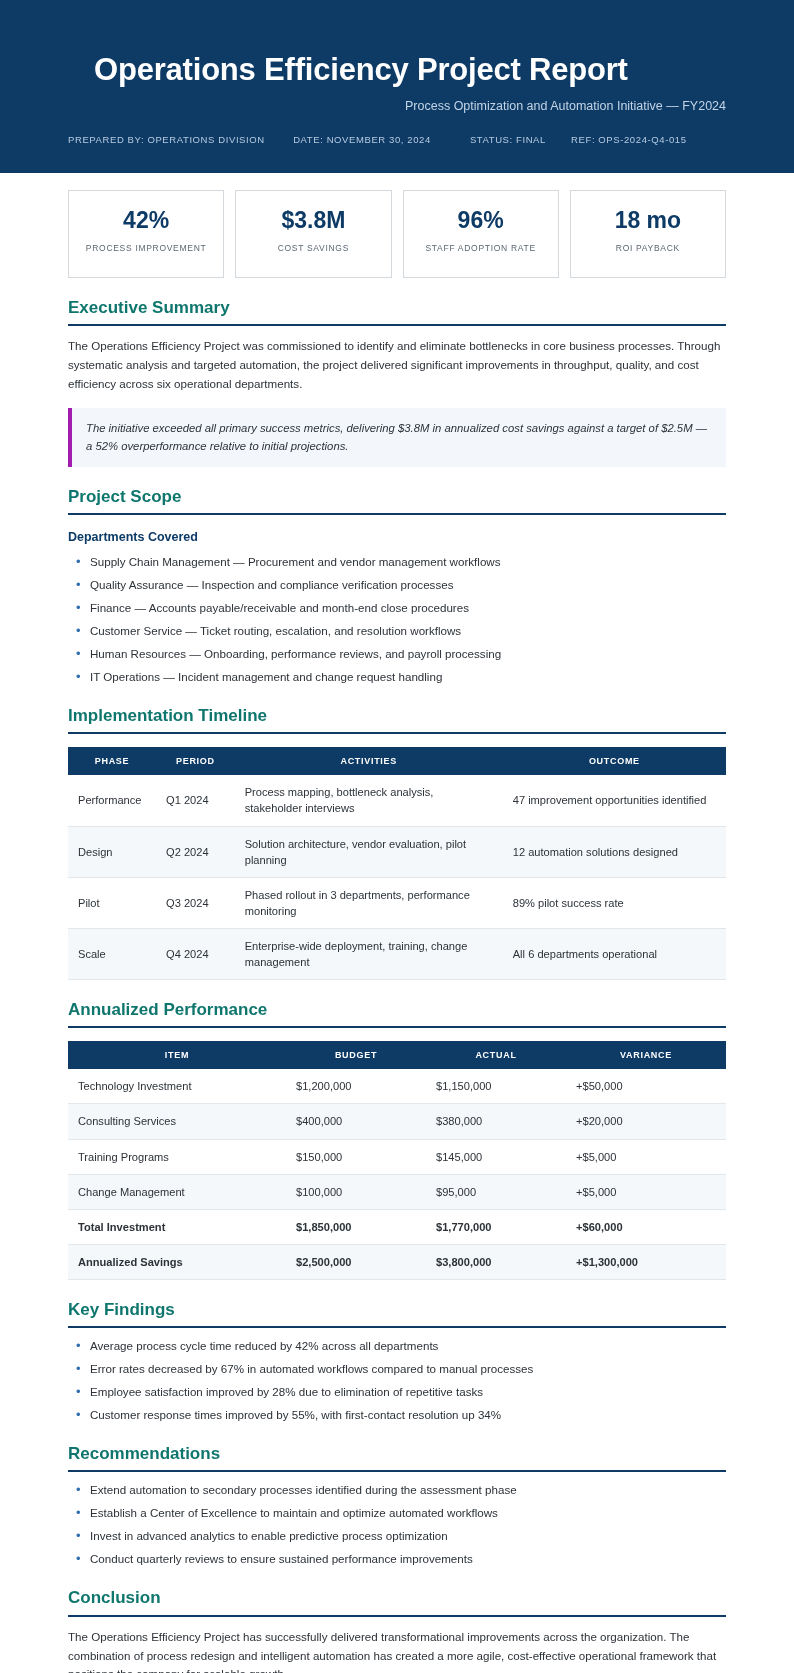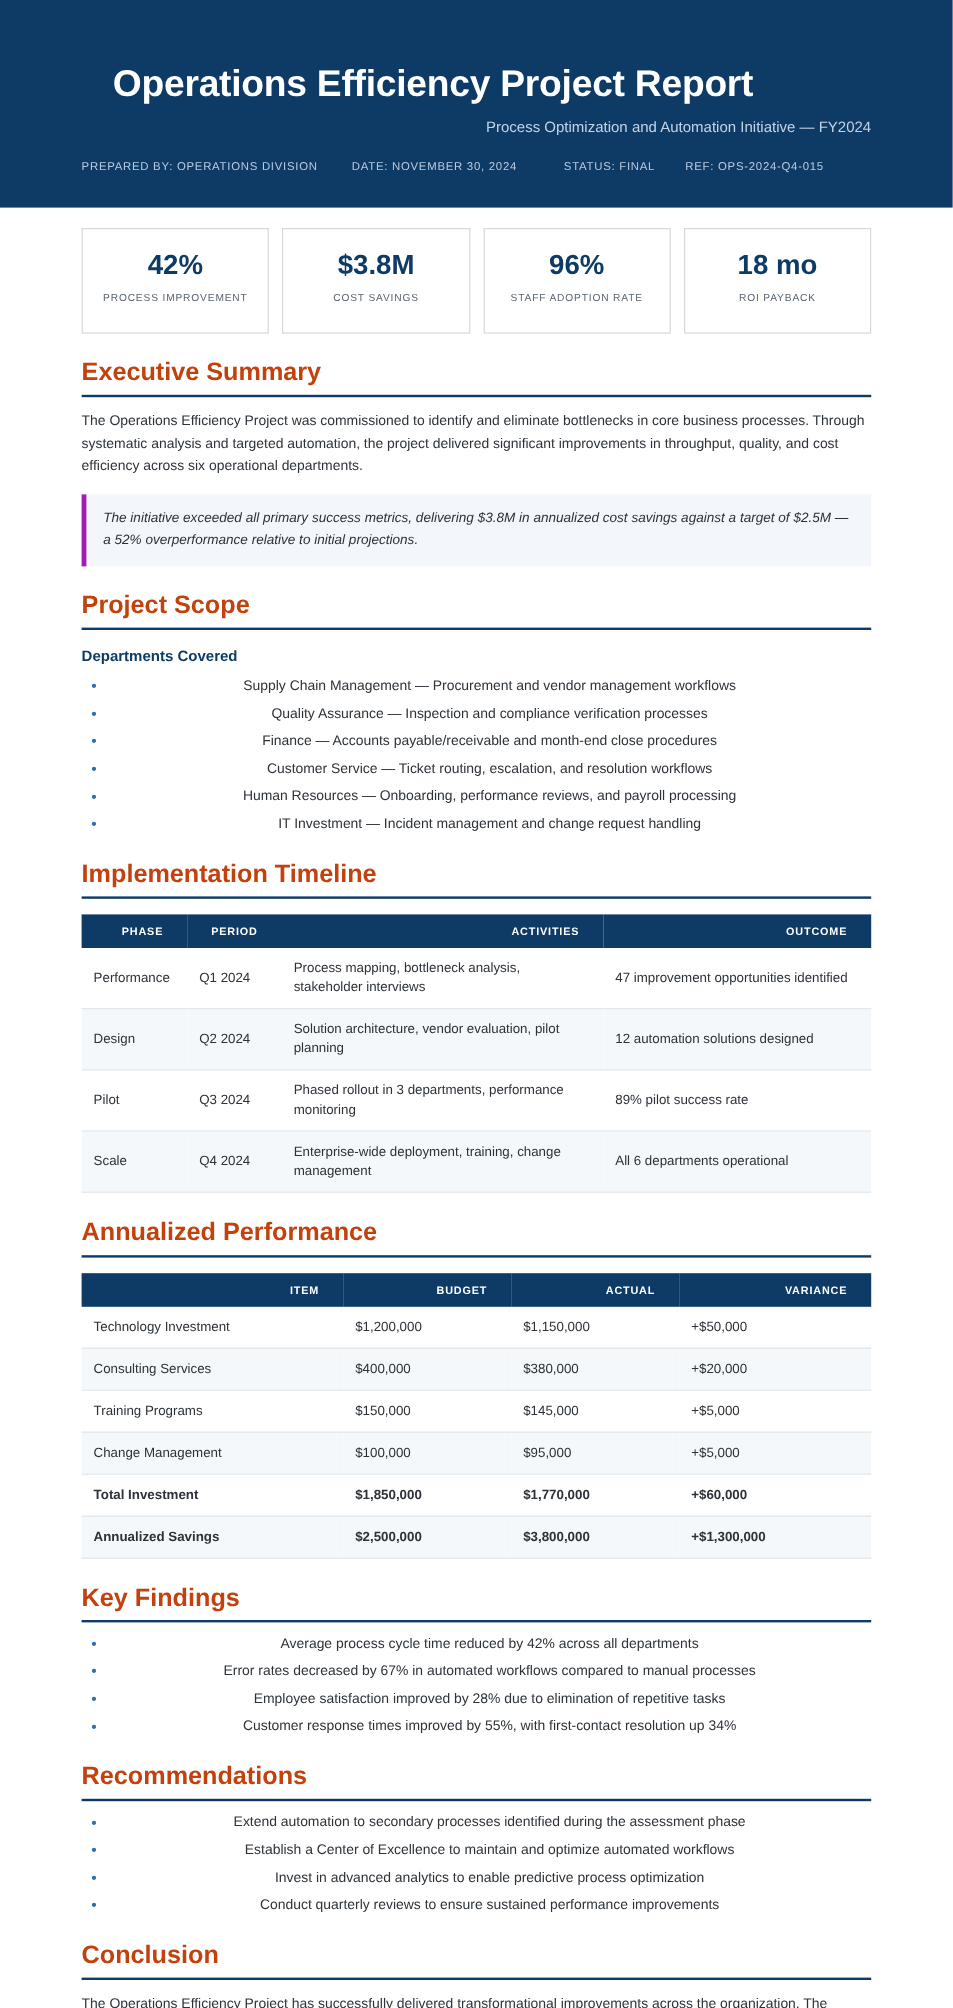--- a/index.html
+++ b/index.html
@@ -76,23 +76,23 @@
     margin-top: 9px;
     font-size: 8.5px;
     letter-spacing: 0.7px;
     color: #5a6570;
     text-transform: uppercase;
     line-height: 1.55;
   }
 
   
   h2.section-title {
-    font-size: 21px;
-    font-weight: bold;
-    color: #c2410c;
+    font-size: 17px;
+    font-weight: bold;
+    color: #0f766e;
     margin-top: 20px;
     padding-bottom: 6px;
     border-bottom: 2px solid #0d3b66;
     line-height: 1.2;
   }
   h3.sub-title {
     font-size: 12.5px;
     font-weight: bold;
     color: #0d3b66;
     margin-top: 15px;
@@ -114,21 +114,21 @@
     padding: 11px 15px 12px 14px;
   }
   .callout-text {
     font-size: 11.3px;
     font-style: italic;
     line-height: 1.6;
     color: #2c3238;
   }
 
   
-  ul.bullets { list-style: none; margin-top: 9px; text-align: center; }
+  ul.bullets { list-style: none; margin-top: 9px; }
   ul.bullets li {
     position: relative;
     padding-left: 22px;
     font-size: 11.6px;
     line-height: 1.55;
     color: #2c3238;
     margin-bottom: 5px;
   }
   ul.bullets li::before {
     content: "•";
@@ -145,21 +145,21 @@
     border-collapse: collapse;
     margin-top: 13px;
     font-size: 11px;
   }
   table.data-table thead th {
     background: #0d3b66;
     color: #ffffff;
     font-size: 9px;
     letter-spacing: 0.7px;
     text-transform: uppercase;
-    text-align: right;
+    text-align: center;
     padding: 9px 20px;
     font-weight: bold;
   }
   table.data-table tbody td {
     padding: 9px 10px;
     border-bottom: 1px solid #e2e7ec;
     color: #2c3238;
     font-size: 11.1px;
     line-height: 1.45;
     vertical-align: middle;
@@ -223,21 +223,21 @@
     </div>
 
     <h2 class="section-title">Project Scope</h2>
     <h3 class="sub-title">Departments Covered</h3>
     <ul class="bullets">
       <li>Supply Chain Management — Procurement and vendor management workflows</li>
       <li>Quality Assurance — Inspection and compliance verification processes</li>
       <li>Finance — Accounts payable/receivable and month-end close procedures</li>
       <li>Customer Service — Ticket routing, escalation, and resolution workflows</li>
       <li>Human Resources — Onboarding, performance reviews, and payroll processing</li>
-      <li>IT Investment — Incident management and change request handling</li>
+      <li>IT Operations — Incident management and change request handling</li>
     </ul>
 
     <h2 class="section-title">Implementation Timeline</h2>
     <table class="data-table">
       <thead>
         <tr>
           <th class="tl-c0">PHASE</th>
           <th class="tl-c1">PERIOD</th>
           <th class="tl-c2">ACTIVITIES</th>
           <th class="tl-c3">OUTCOME</th>

